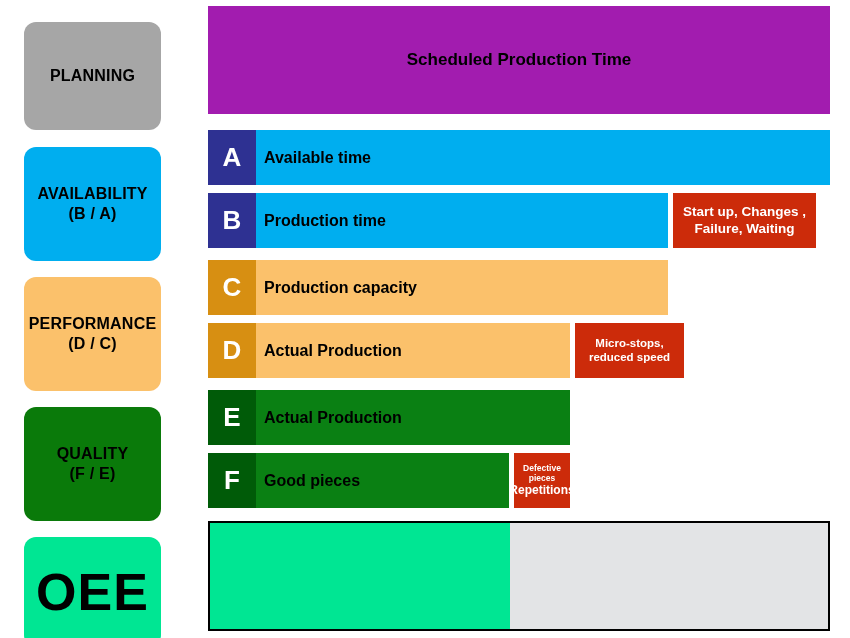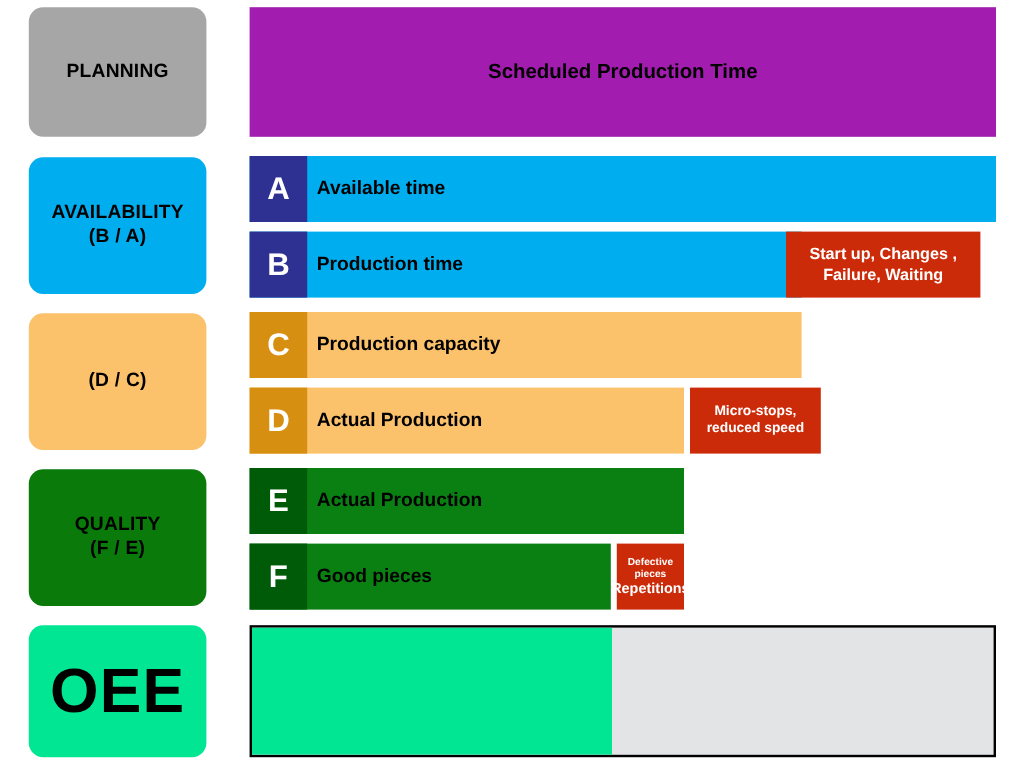--- a/index.html
+++ b/index.html
@@ -17,32 +17,33 @@
   #canvas {
     position: relative;
     width: 850px;
     height: 638px;
   }
 
   
   .side-box {
     position: absolute;
     left: 24px;
-    width: 148px;
+    width: 137px;
     border-radius: 12px;
     display: flex;
     flex-direction: column;
     align-items: center;
     justify-content: center;
     text-align: center;
     color: #000000;
     font-weight: bold;
     letter-spacing: 0.2px;
     line-height: 1.24;
     box-sizing: border-box;
+    margin-top: 16px;
   }
   .side-box .l1 { display: block; }
   .side-box .l2 { display: block; }
 
   #side-planning {
     top: 6px;
     height: 108px;
     background: #a6a6a6;
     font-size: 16px;
   }
@@ -177,20 +178,21 @@
   <div class="side-box" id="side-planning">
     <span class="l1">PLANNING</span>
   </div>
 
   <div class="side-box" id="side-availability">
     <span class="l1">AVAILABILITY</span>
     <span class="l2">(B / A)</span>
   </div>
 
   <div class="side-box" id="side-performance">
+    <span class="l1">PERFORMANCE</span>
     <span class="l2">(D / C)</span>
   </div>
 
   <div class="side-box" id="side-quality">
     <span class="l1">QUALITY</span>
     <span class="l2">(F / E)</span>
   </div>
 
   <div class="side-box" id="side-oee">
     <span class="l1">OEE</span>
@@ -205,21 +207,21 @@
       <div class="badge">A</div>
       <div class="bar-label">Available time</div>
     </div>
   </div>
 
   <div class="bar-row blue" id="row-b" style="top:193px;">
     <div class="bar" id="bar-b" style="width: 460px;">
       <div class="badge">B</div>
       <div class="bar-label">Production time</div>
     </div>
-    <div class="loss-box" id="loss-availability" style="left: 447px; width: 162px;">
+    <div class="loss-box" id="loss-availability" style="left: 465px; width: 143px;">
       <span>Start up, Changes ,</span>
       <span>Failure, Waiting</span>
     </div>
   </div>
 
   <div class="bar-row orange" id="row-c" style="top:260px;">
     <div class="bar" id="bar-c" style="width: 460px;">
       <div class="badge">C</div>
       <div class="bar-label">Production capacity</div>
     </div>

